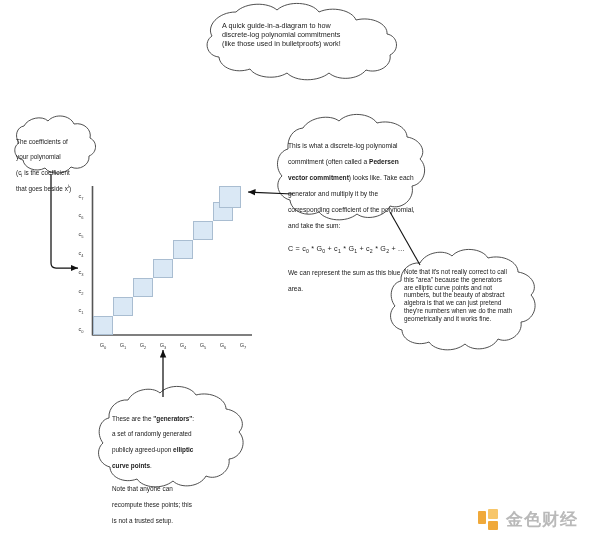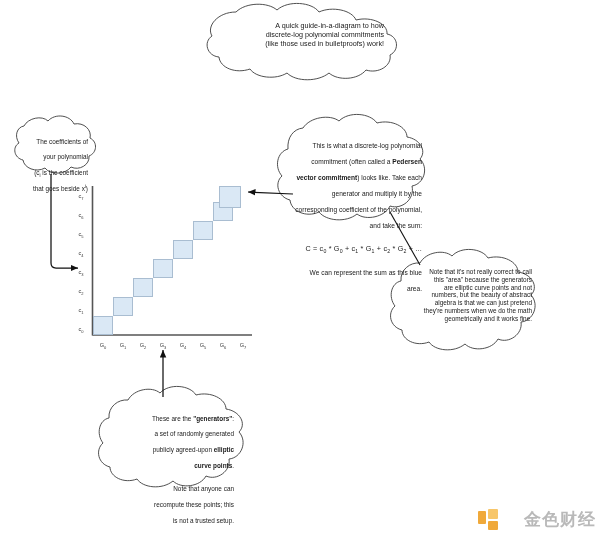--- a/index.html
+++ b/index.html
@@ -7,21 +7,21 @@
     width:600px;height:542px;
     background:#ffffff;
     font-family:"Liberation Sans","DejaVu Sans",sans-serif;
     overflow:hidden;
     position:relative;
   }
   #stage{position:absolute;inset:0;width:600px;height:542px;}
   svg.layer{position:absolute;left:0;top:0;width:600px;height:542px;}
   .cloud-text{
     position:absolute;
-    text-align:right;
+    text-align:left;
     color:#1a1a1a;
     line-height:1.22;
     white-space:pre-line;
   }
   .ct-title{font-size:7.2px;}
   .ct-main{font-size:6.6px;}
   .ct-left{font-size:6.4px;}
   .ct-note{font-size:6.4px;}
   .ct-gen{font-size:6.4px;}
   .formula{font-size:7.2px;letter-spacing:.2px;}
@@ -31,21 +31,21 @@
     color:#3a3a3a;
     text-align:center;
     white-space:nowrap;
   }
   sub{font-size:.72em;line-height:0;}
   sup{font-size:.72em;line-height:0;}
   b{font-weight:bold;}
   .wm{
     position:absolute;
     left:478px;top:508px;
-    display:flex;align-items:center;gap:24px;
+    display:flex;align-items:center;gap:6px;
   }
   .wm-logo{position:relative;width:22px;height:22px;}
   .wm-sq{position:absolute;background:#f0a93a;}
   .wm-text{
     font-size:17px;color:#b9b9b9;font-weight:bold;
     letter-spacing:1px;
     font-family:"DejaVu Sans",sans-serif;
   }
   .bar{position:absolute;background:#dae8f5;border:1px solid #a9bdd1;box-sizing:border-box;}
 </style>

